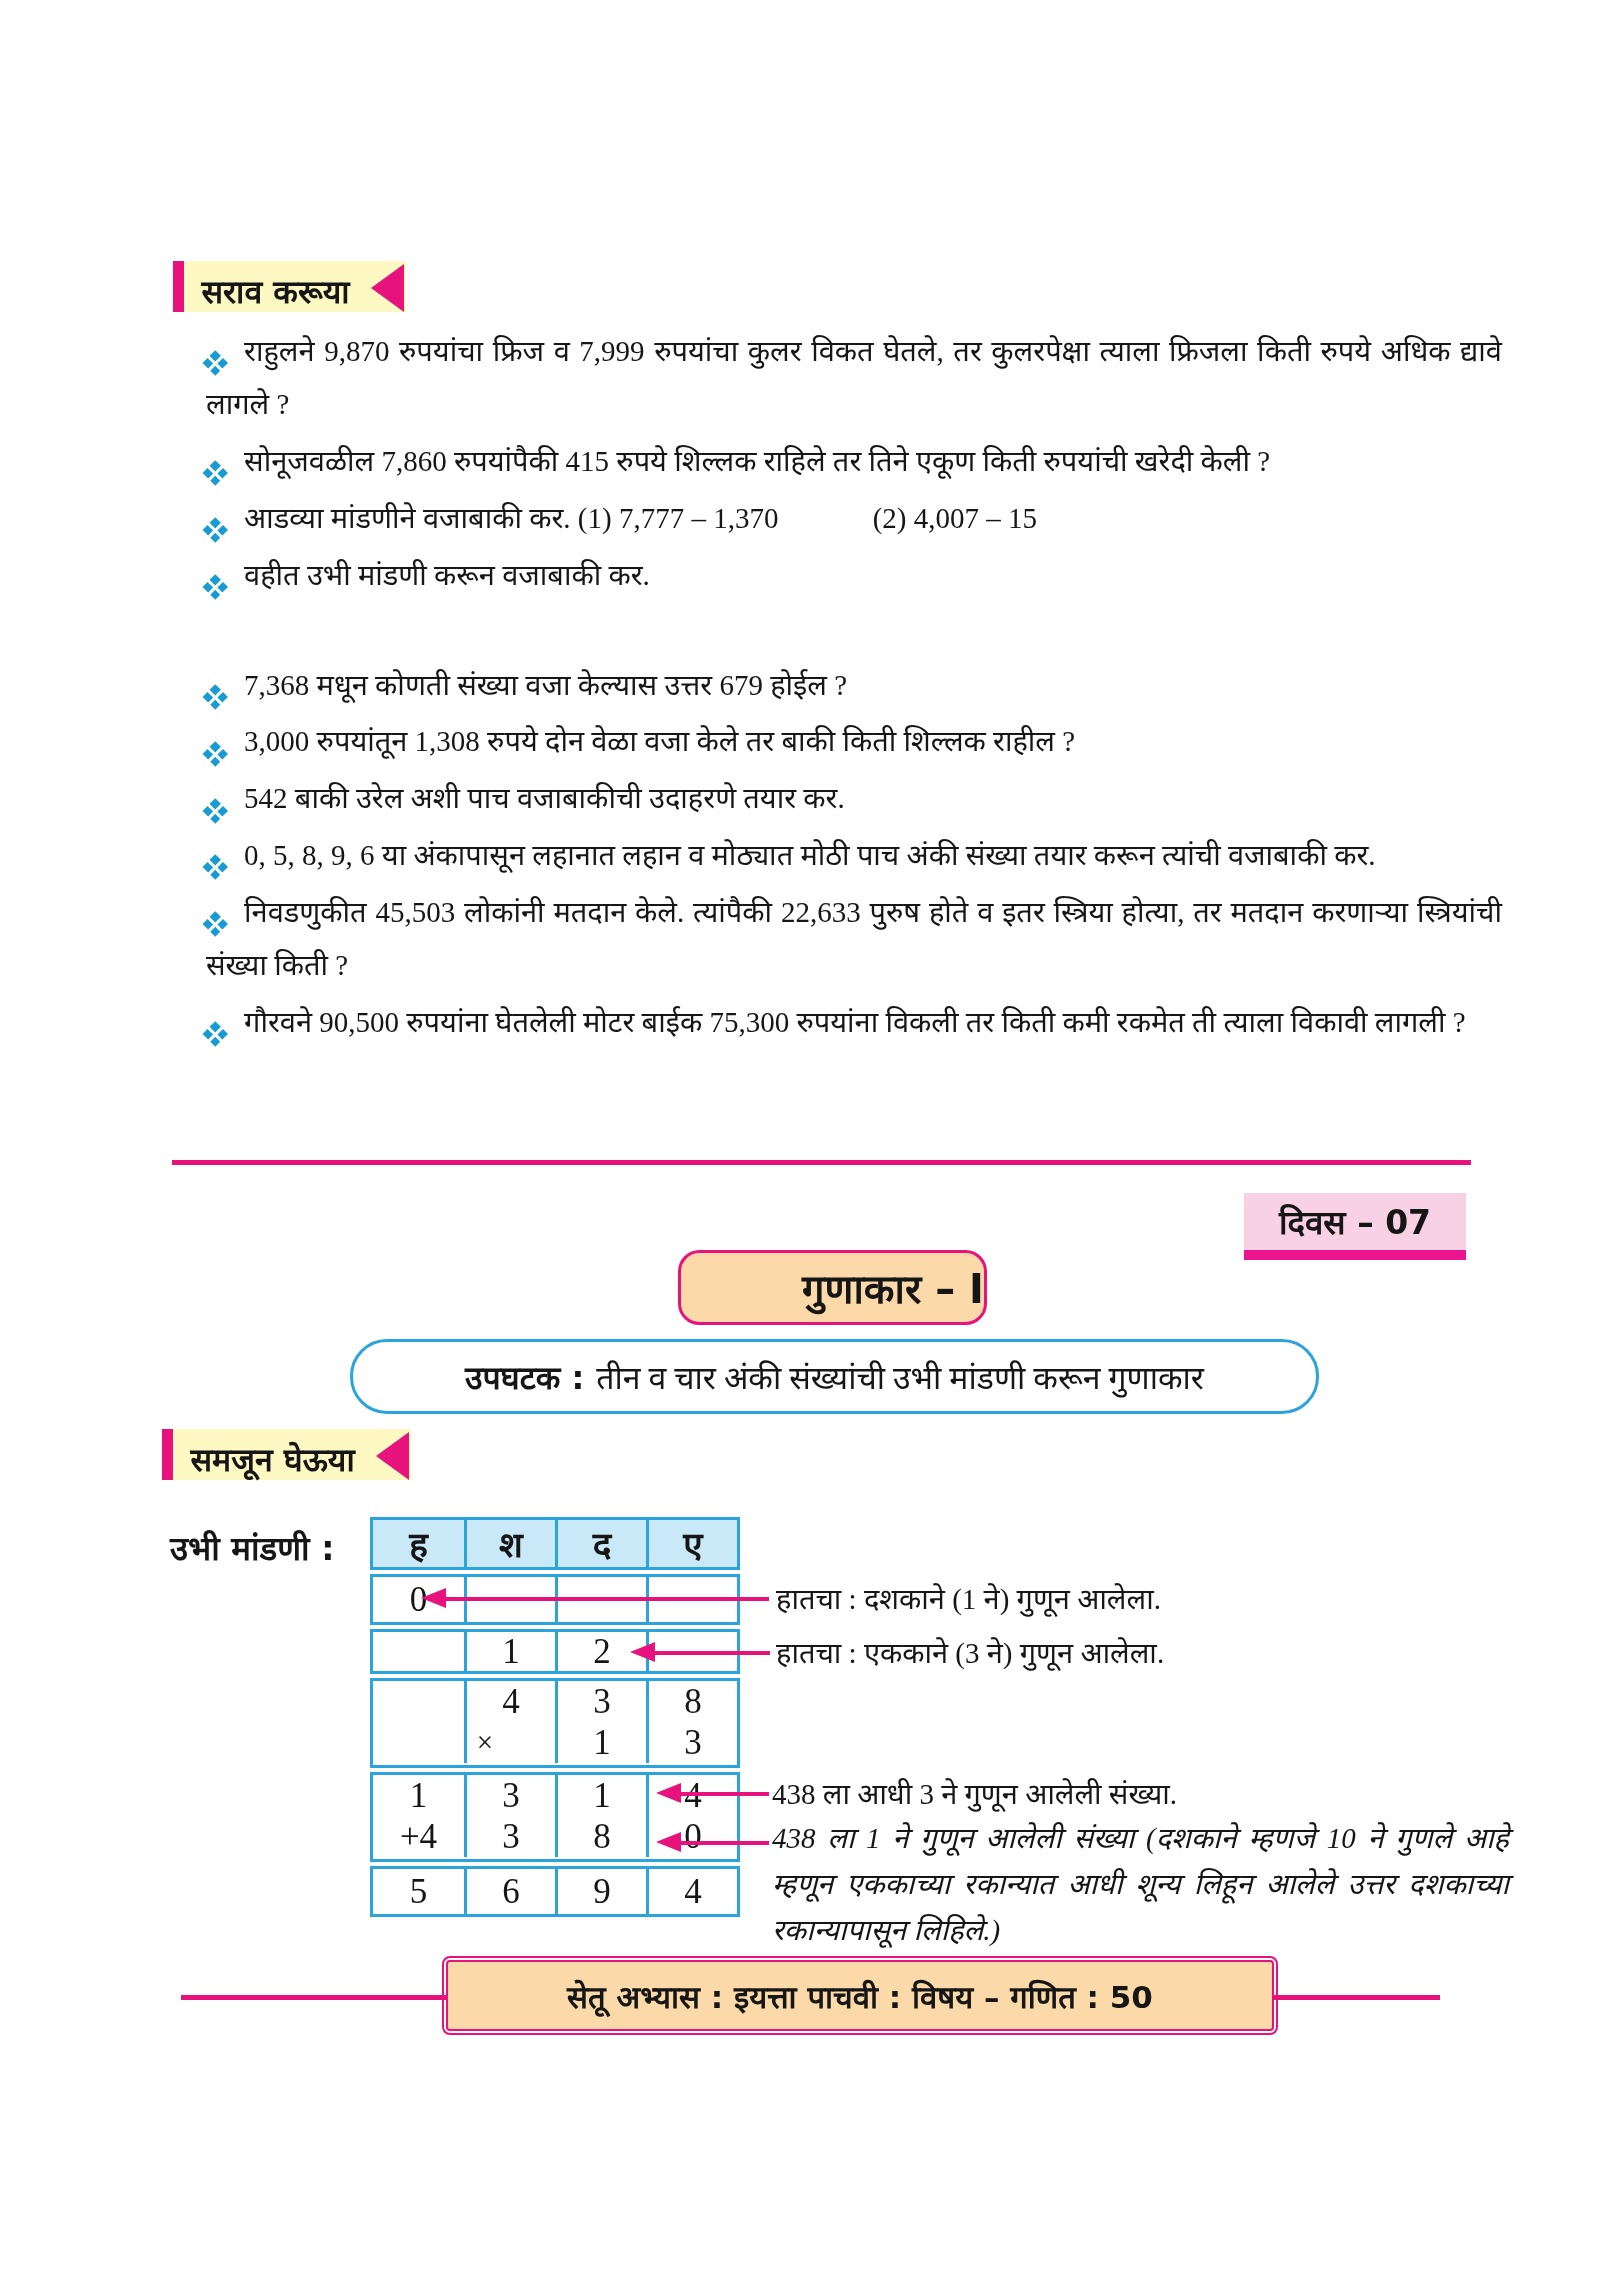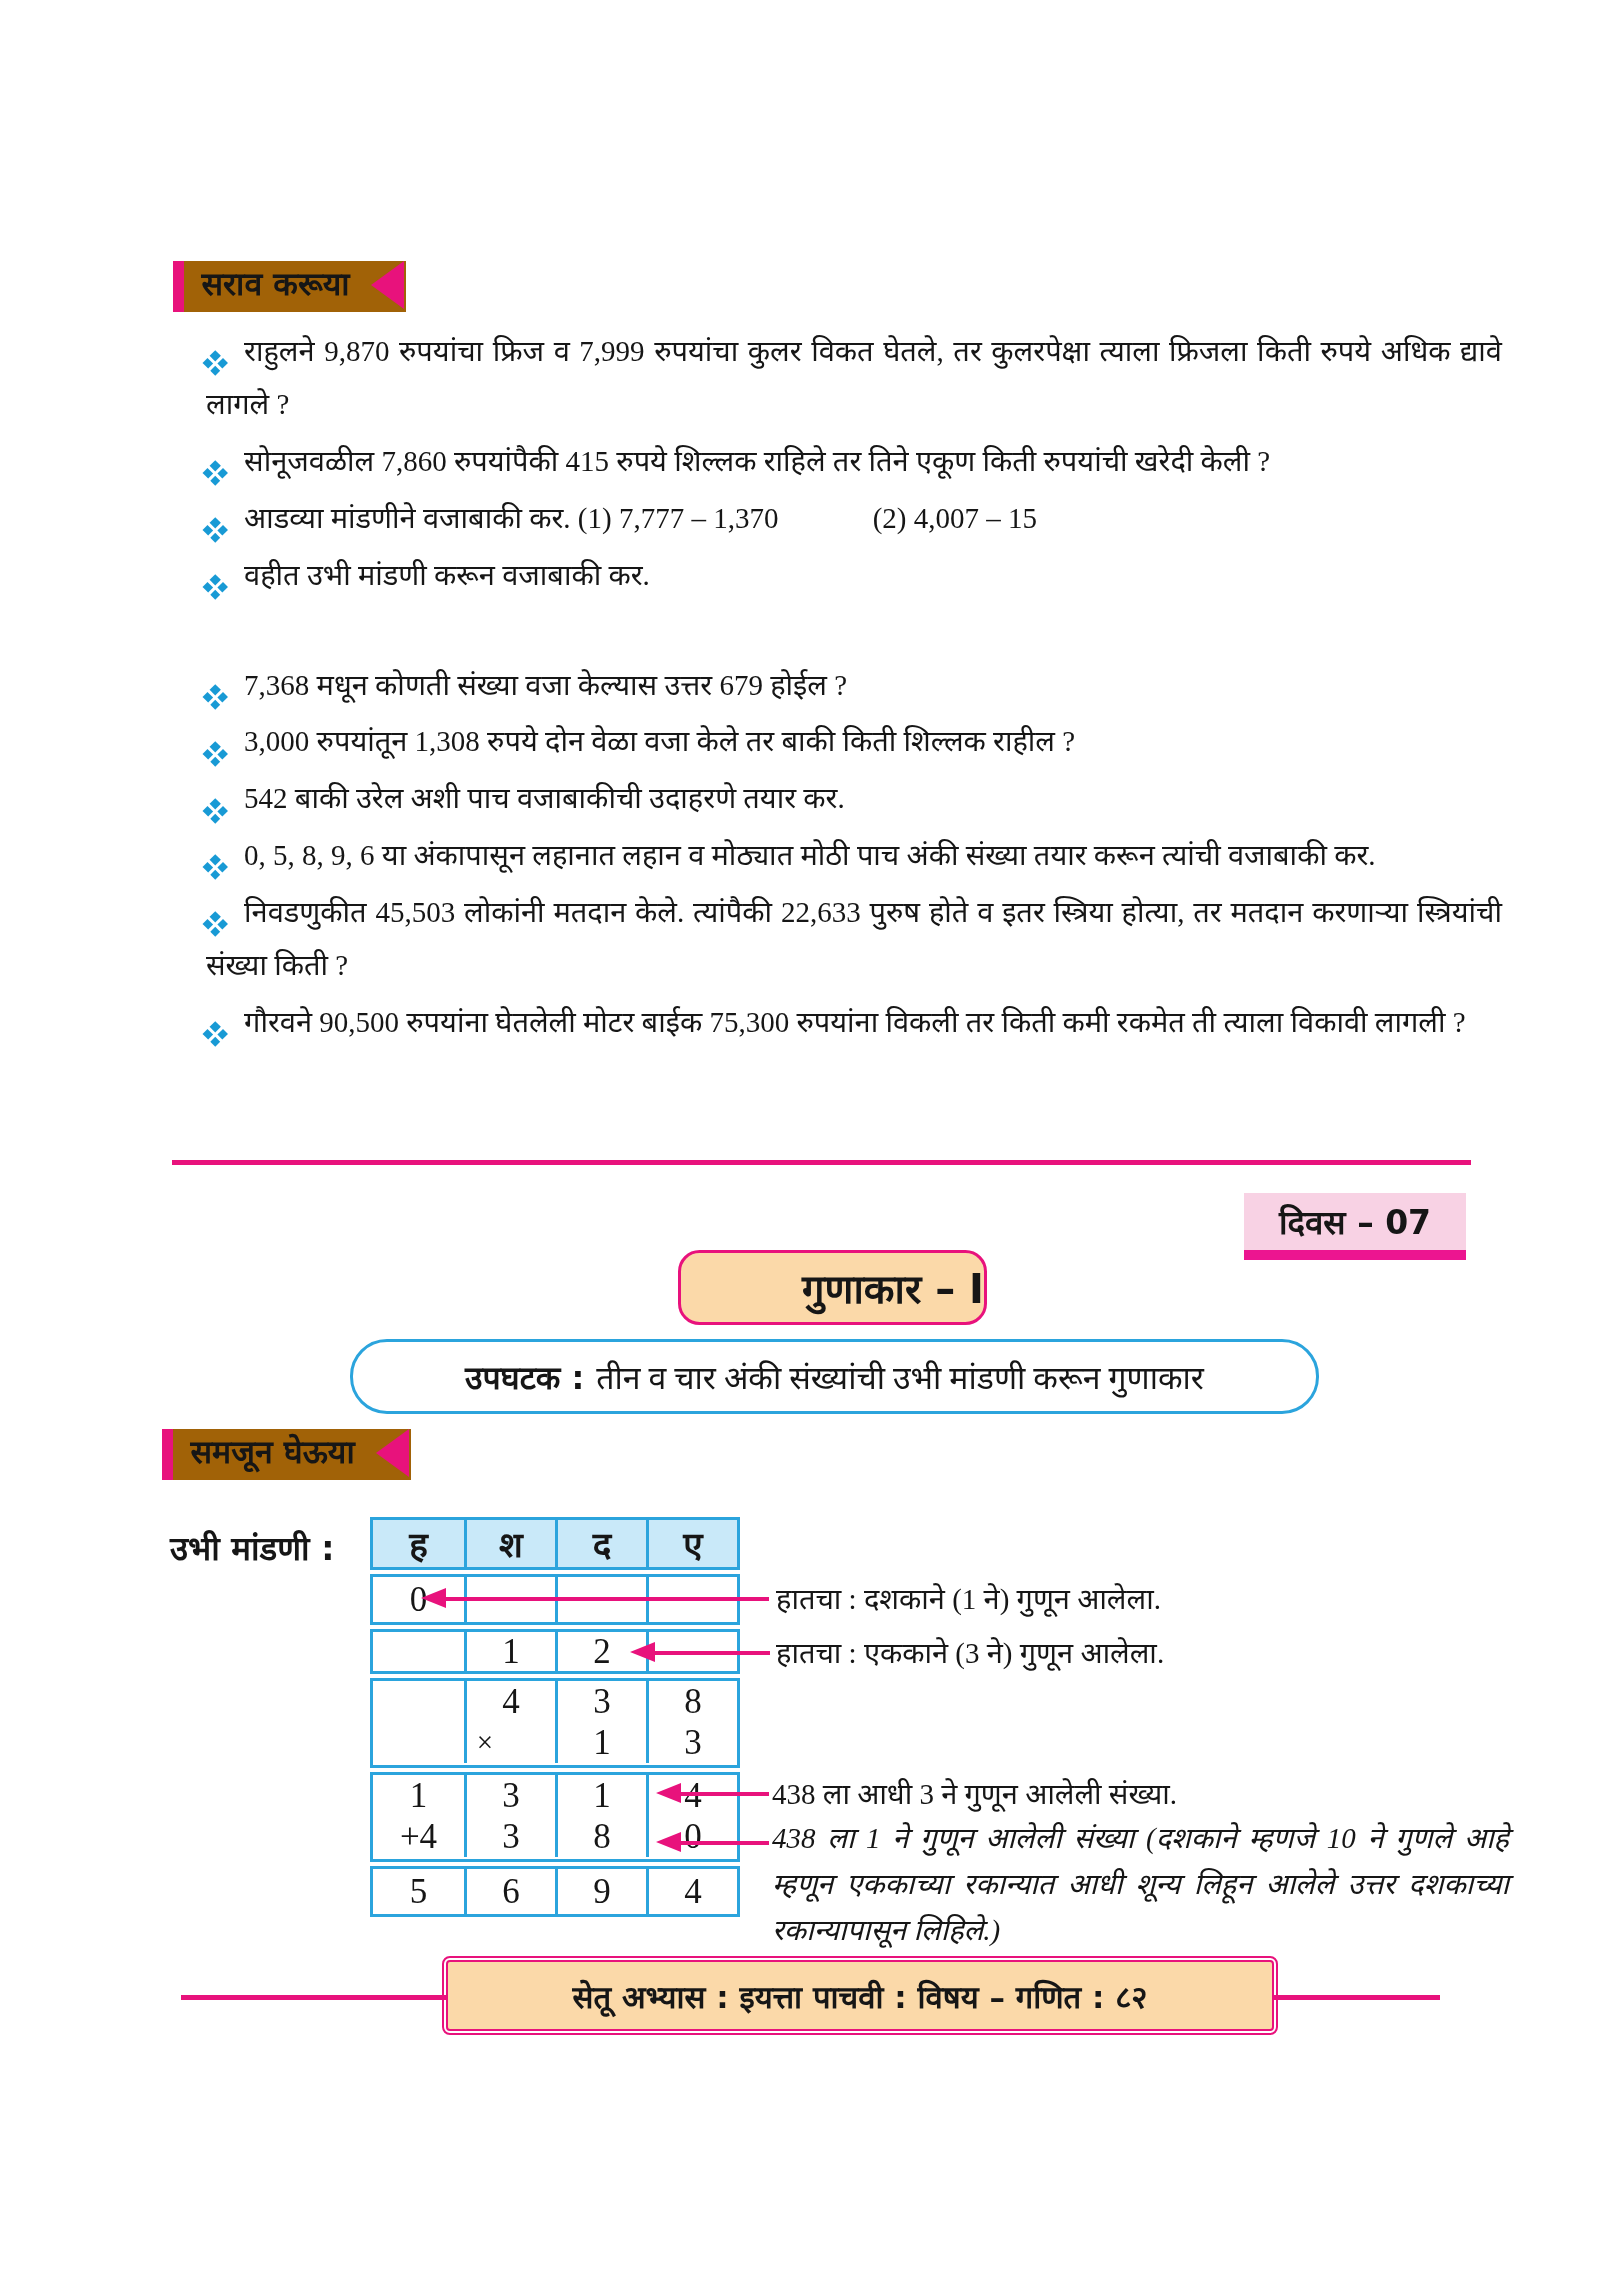--- a/index.html
+++ b/index.html
@@ -1,21 +1,21 @@
 <!DOCTYPE html>
 <html><head>
 <meta charset="utf-8">
 <style>
   html,body{margin:0;padding:0;background:#ffffff;}
   .page{
     position:relative;width:1621px;height:2293px;background:#ffffff;overflow:hidden;
     font-family:"Liberation Serif","DejaVu Sans",serif;color:#161616;
   }
   
-  .banner{position:absolute;display:flex;align-items:flex-start;height:51px;background:#a16207;}
+  .banner{position:absolute;display:flex;align-items:flex-end;height:51px;background:#fef9c3;}
   .banner .bar{width:10.8px;height:51px;background:#e8127c;}
   .banner .blabel{font-family:"DejaVu Sans","Liberation Sans",sans-serif;font-weight:bold;font-size:32px;padding:0 21.6px 0 17.6px;white-space:nowrap;}
   .banner .tri{width:0;height:0;border-top:24.5px solid transparent;border-bottom:24.5px solid transparent;border-right:33px solid #e8127c;margin-right:2px;}
   
   .plist{position:absolute;left:206px;top:325px;width:1296px;}
   .pitem{font-size:29px;line-height:53px;text-align:justify;margin-bottom:3.9px;white-space:pre-wrap;}
   .bullet{display:inline-grid;grid-template-columns:7.8px 7.8px;grid-gap:2.9px;transform:rotate(45deg);margin-right:19.6px;vertical-align:-1px;}
   .bullet i{display:block;width:7.8px;height:7.8px;background:#189ad5;}
   .psub{font-size:29px;line-height:53px;padding-left:35px;white-space:pre-wrap;}
   
@@ -154,17 +154,17 @@
   <div class="arrow" style="left:681px;top:1792px;width:88px;"></div>
   <div class="arrow" style="left:681px;top:1841px;width:88px;"></div>
 
   <div class="ann" style="left:776px;top:1576px;">हातचा : दशकाने (1 ने) गुणून आलेला.</div>
   <div class="ann" style="left:776px;top:1630px;">हातचा : एककाने (3 ने) गुणून आलेला.</div>
   <div class="ann" style="left:772px;top:1771px;">438 ला आधी 3 ने गुणून आलेली संख्या.</div>
   <div class="ann wrap" style="left:772px;top:1815px;font-style:italic;">438 ला 1 ने गुणून आलेली संख्या (दशकाने म्हणजे 10 ने गुणले आहे म्हणून एककाच्या रकान्यात आधी शून्य लिहून आलेले उत्तर दशकाच्या रकान्यापासून लिहिले.)</div>
 
   <div class="f-line"></div>
   <div class="footer-box">
-      <span>सेतू अभ्यास : इयत्ता पाचवी : विषय – गणित : ८२</span>
+      <span>सेतू अभ्यास : इयत्ता पाचवी : विषय – गणित : 50</span>
     </div>
 
 </div>
 
 
 </body></html>

